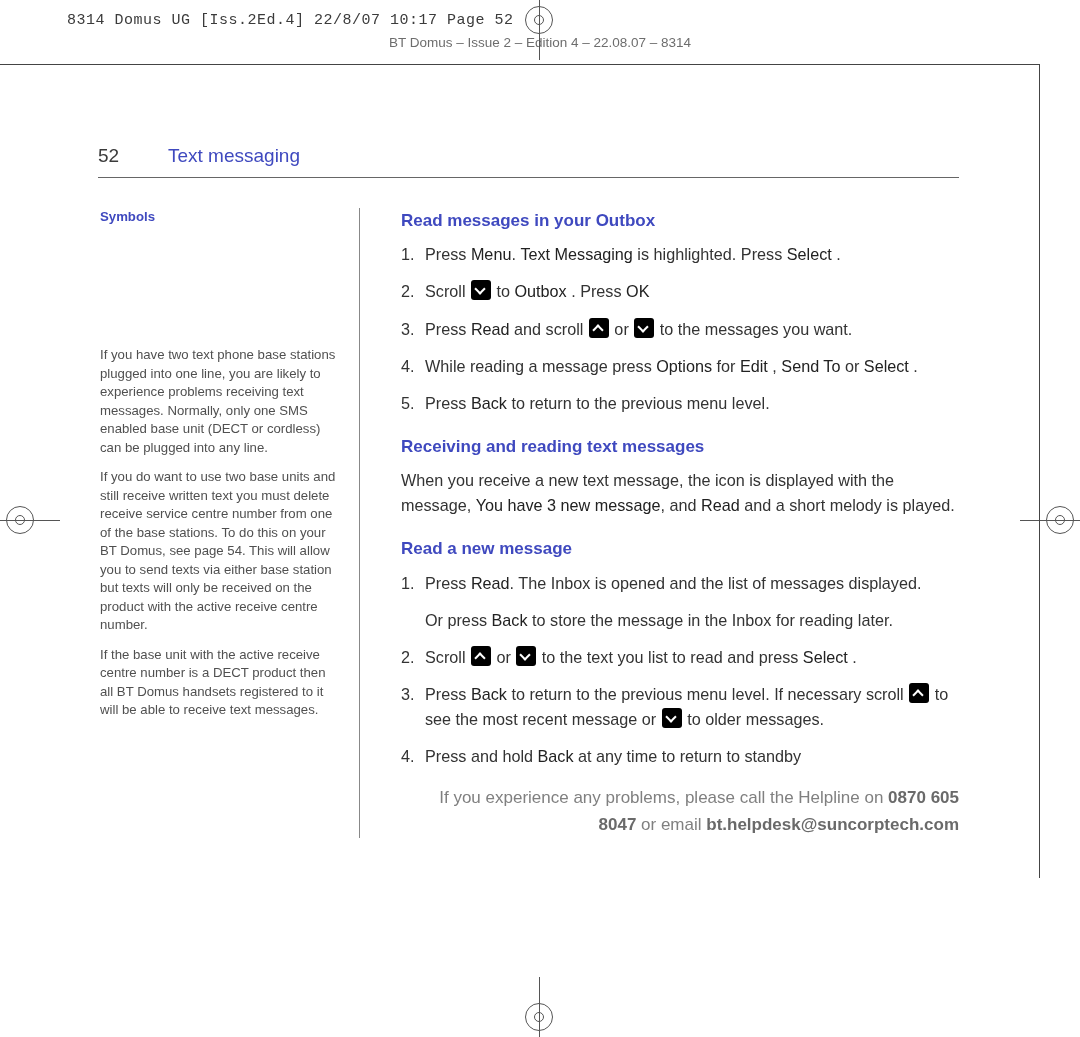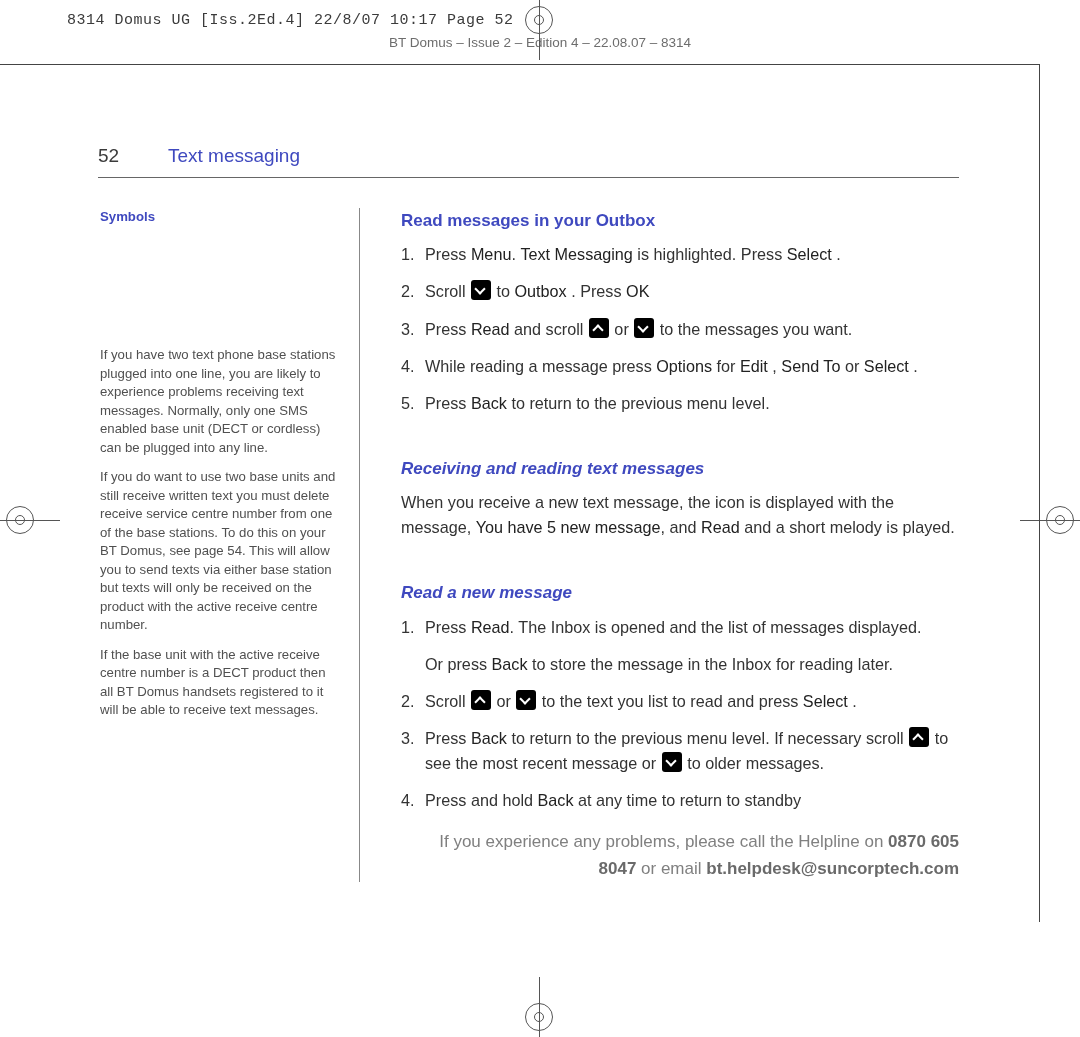--- a/index.html
+++ b/index.html
@@ -85,21 +85,21 @@
     line-height: 1.55;
     color: #333;
   }
   .main h3 {
     color: #3f49bf;
     font-weight: 600;
     font-size: 17px;
     margin-top: 0;
     margin-bottom: 8px;
   }
-  .main h3.spaced { margin-top: 40px; font-style: italic; }
+  .main h3.spaced { margin-top: 18px; }
   .main ol {
     list-style: none;
     counter-reset: item;
     margin-bottom: 14px;
   }
   .main ol li {
     counter-increment: item;
     position: relative;
     padding-left: 24px;
     margin-bottom: 12px;
@@ -216,21 +216,21 @@
         <li>
           <span>While reading a message press </span><span class="term">Options</span><span> for </span><span class="term">Edit</span><span> , </span><span class="term">Send To</span><span> or </span><span class="term">Select</span><span> .</span>
         </li>
         <li>
           <span>Press </span><span class="term">Back</span><span> to return to the previous menu level.</span>
         </li>
       </ol>
 
       <h3 class="spaced">Receiving and reading text messages</h3>
       <p class="body">
-        <span>When you receive a new text message, the       icon is displayed with the message, </span><span class="term">You have 5 new message</span><span>, and </span><span class="term">Read</span><span> and a short melody is played.</span>
+        <span>When you receive a new text message, the       icon is displayed with the message, </span><span class="term">You have 3 new message</span><span>, and </span><span class="term">Read</span><span> and a short melody is played.</span>
       </p>
 
       <h3 class="spaced">Read a new message</h3>
       <ol>
         <li>
           <span>Press </span><span class="term">Read</span><span>. The Inbox is opened and the list of messages displayed.</span>
           <p style="margin-top:12px">
             <span>Or press </span><span class="term">Back</span><span> to store the message in the Inbox for reading later.</span>
           </p>
         </li>

